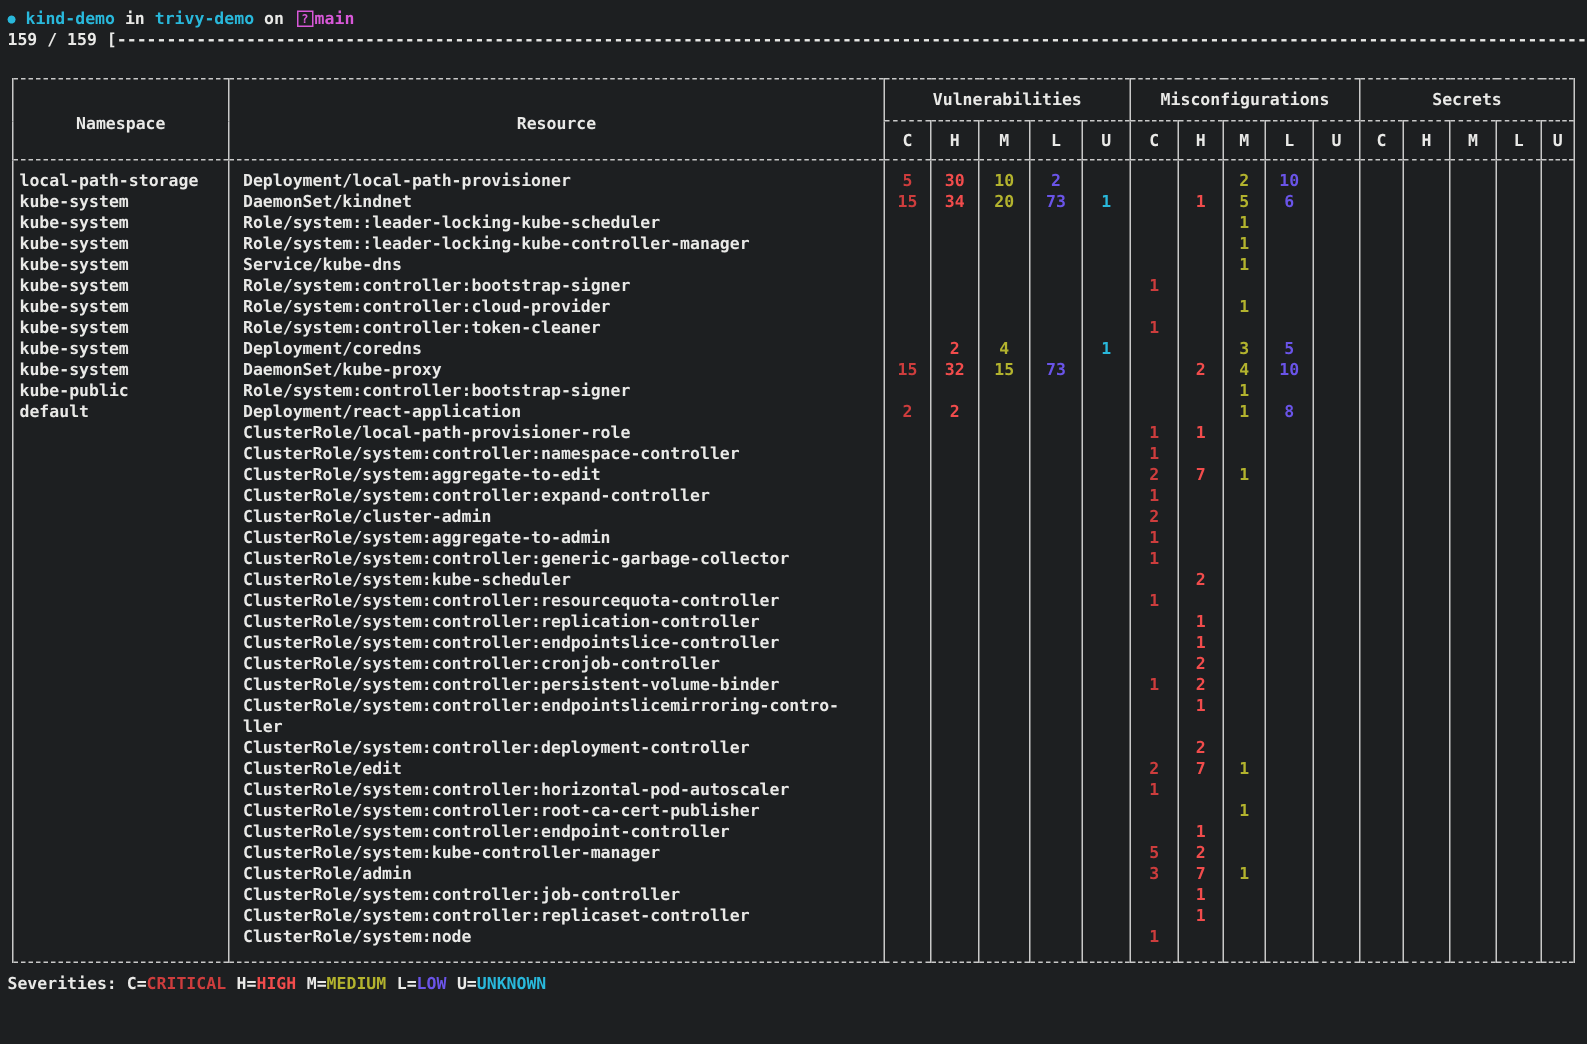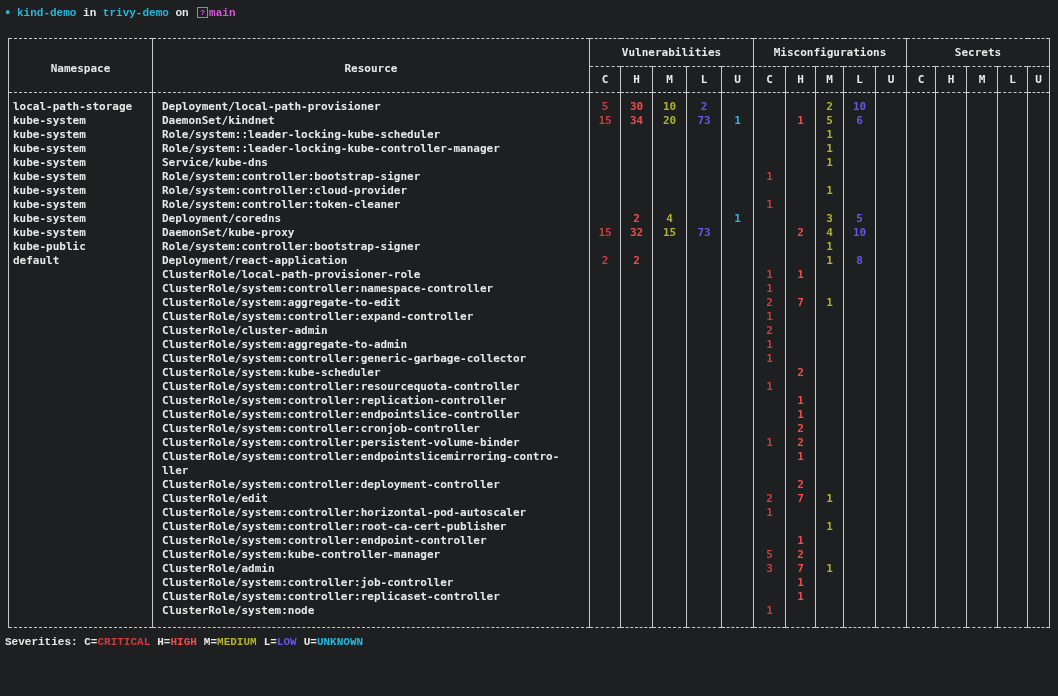--- a/index.html
+++ b/index.html
@@ -9,21 +9,21 @@
   }
   *{box-sizing:border-box;}
   html,body{margin:0;padding:0;}
   body{
     width:1058px;height:696px;overflow:hidden;
     background:var(--bg);color:var(--fg);
     font-family:"DejaVu Sans Mono","Liberation Mono",monospace;
     font-size:11px;line-height:14px;font-weight:700;
   }
   .term{padding-top:6px;}
-  .line{height:14px;padding-left:5px;white-space:pre;overflow:hidden;font-family:Liberation Mono, monospace;}
+  .line{height:14px;padding-left:5px;white-space:pre;overflow:hidden;}
   .blank{height:14px;}
   .c-cyan{color:var(--cyan);}
   .c-magenta{color:var(--magenta);}
   .c-green{color:var(--green);}
   .dot{font-size:9px;vertical-align:1px;}
   .branch-box{
     display:inline-block;border:1px solid var(--magenta);color:var(--magenta);
     font-size:8px;line-height:9px;padding:0 2px;margin:0 1px 0 2px;vertical-align:1px;
   }
   table.summary{
@@ -52,20 +52,21 @@
   .legend-entry{margin-right:7px;}
 </style>
 </head>
 <body>
 
 <div class="term">
 
   <div class="line"><span class="c-cyan dot">●</span> <span class="c-cyan">kind-demo</span> <span>in</span> <span class="c-cyan">trivy-demo</span> <span>on</span> <span class="branch-box">?</span><span class="c-magenta">main</span></div>
 
 
+  <div class="line">159 / 159 [----------------------------------------------------------------------------------------------------------------------------------------------------</div>
 
   <div class="line blank"></div>
 
 
   <table class="summary">
     <colgroup>
       <col style="width:144px">
         <col style="width:437px">
       <col style="width:31px">
         <col style="width:32px">

